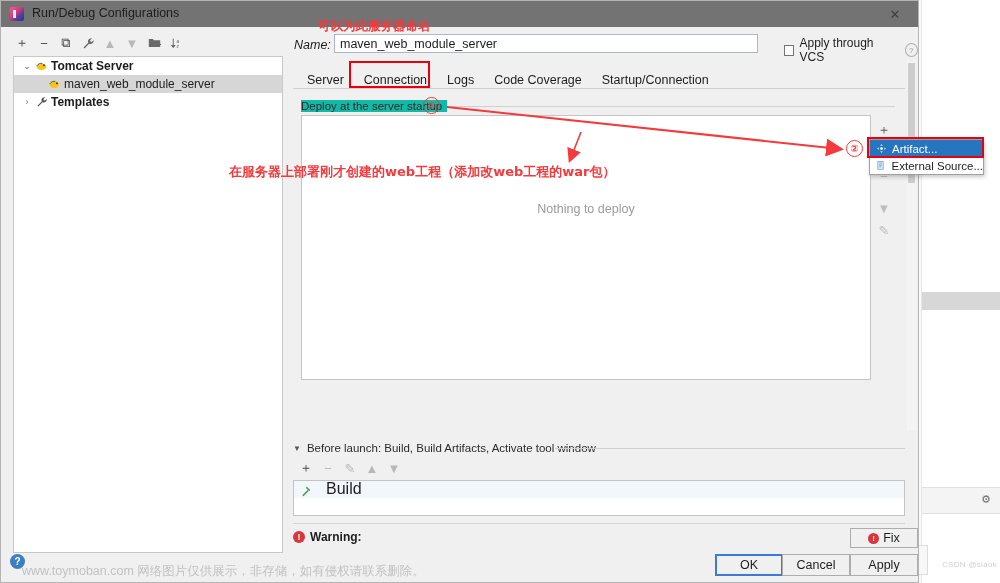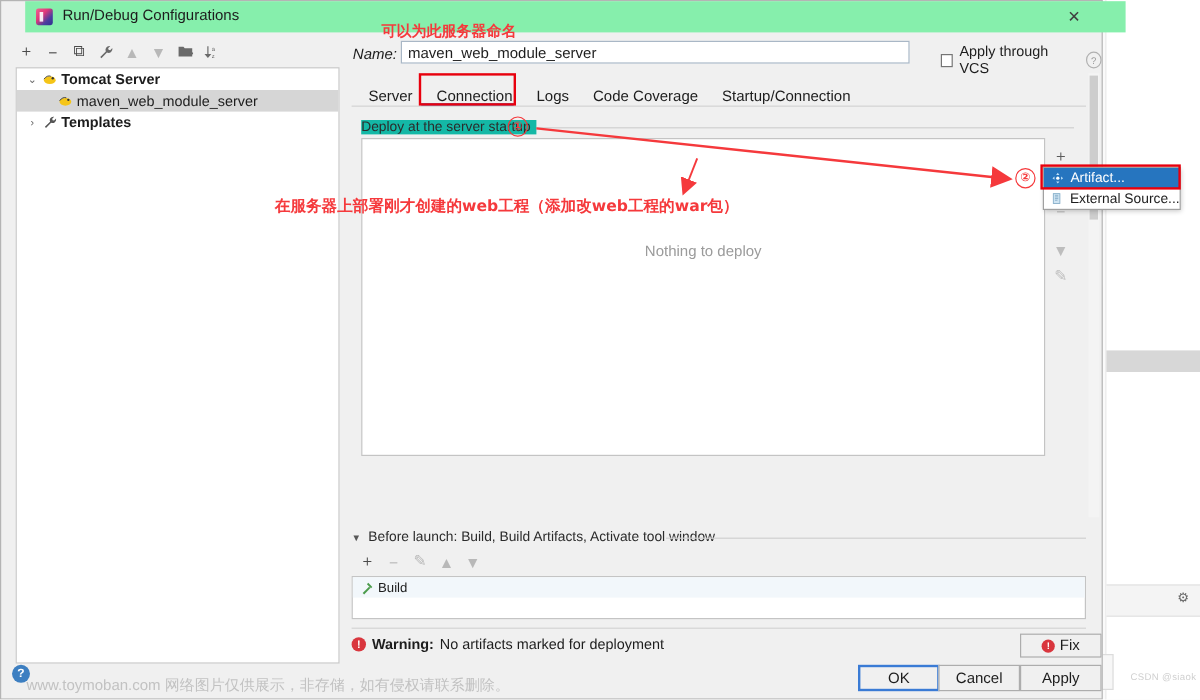--- a/index.html
+++ b/index.html
@@ -20,21 +20,21 @@
   .bg-grey-band{position:absolute;right:0;top:292px;width:78px;height:18px;background:#d7d7d7;}
   .bg-statusbar{position:absolute;right:0;top:487px;width:78px;height:25px;background:#f4f4f4;border-top:1px solid #e1e1e1;border-bottom:1px solid #e1e1e1;}
   .bg-gear{position:absolute;right:8px;top:494px;width:11px;height:11px;color:#6a6a6a;font-size:11px;line-height:11px;}
   .bg-vscroll{position:absolute;right:79px;top:0;width:12px;height:583px;background:#fafafa;}
   .bg-vscroll-thumb{position:absolute;right:81px;top:238px;width:8px;height:195px;background:#d2d2d2;border-radius:1px;}
   .bg-botbox{position:absolute;right:72px;bottom:8px;width:28px;height:28px;border:1px solid #dcdcdc;background:#f7f7f7;}
   .bg-tab-tint{position:absolute;left:230px;top:0;width:140px;height:6px;background:#f0eff3;}
 
   
   #dialog{position:absolute;left:0;top:0;width:919px;height:583px;background:#f0f0f0;border:1px solid #b4b4b4;box-sizing:border-box;}
-  .titlebar{position:absolute;left:0;top:0;width:917px;height:26px;background:#86efac;margin-left:20px;}
+  .titlebar{position:absolute;left:0;top:0;width:917px;height:26px;background:#737373;}
   .title-icon{position:absolute;left:9px;top:6px;width:14px;height:14px;border-radius:2px;
      background:linear-gradient(135deg,#f06292 0%,#e0397a 38%,#4a3fa0 70%,#2f2f8f 100%);}
   .title-icon:after{content:"";position:absolute;left:3px;top:3px;width:3px;height:8px;background:#fff;opacity:.9;}
   .title-text{position:absolute;left:31px;top:5px;font-size:12.5px;color:#1d1d1d;}
   .close-btn{position:absolute;right:2px;top:2px;width:42px;height:22px;color:#404040;font-size:13px;
      display:flex;align-items:center;justify-content:center;cursor:default;}
 
   
   .tree-toolbar{position:absolute;left:10px;top:32px;width:272px;height:20px;display:flex;align-items:center;gap:0;}
   .tbtn{width:22px;height:18px;display:flex;align-items:center;justify-content:center;color:#4a4a4a;font-size:13px;cursor:default;}
@@ -84,21 +84,21 @@
   .popup-item.sel{background:#2675bf;color:#ffffff;}
   .popup-redbox{position:absolute;left:867px;top:137px;width:117px;height:21px;border:2px solid #e8000d;box-sizing:border-box;z-index:41;pointer-events:none;}
   .pi-icon{width:14px;height:14px;margin-right:4px;display:inline-flex;align-items:center;justify-content:center;}
 
   
   .bl-header{position:absolute;left:292px;top:441px;display:flex;align-items:center;gap:6px;font-size:11.5px;color:#2b2b2b;}
   .bl-caret{color:#585858;font-size:8px;}
   .bl-rule{position:absolute;left:554px;top:447px;width:350px;height:1px;background:#d0d0d0;}
   .bl-toolbar{position:absolute;left:294px;top:458px;display:flex;align-items:center;}
   .bl-list{position:absolute;left:292px;top:479px;width:612px;height:36px;background:#ffffff;border:1px solid #c4c4c4;box-sizing:border-box;}
-  .bl-row{height:17px;display:flex;align-items:center;padding-left:4px;font-size:11px;}
+  .bl-row{height:17px;display:flex;align-items:flex-end;padding-left:4px;font-size:16px;gap:11px;}
   .bl-row.alt{background:#f2f7fb;}
 
   .sep-rule{position:absolute;left:292px;top:522px;width:612px;height:1px;background:#d4d4d4;}
   .warn-wrap{position:absolute;left:292px;top:529px;display:flex;align-items:center;gap:5px;font-size:12px;}
   .warn-icon{width:12px;height:12px;border-radius:50%;background:#d9363e;color:#fff;font-size:9px;font-weight:bold;
      display:flex;align-items:center;justify-content:center;line-height:1;}
   .warn-bold{font-weight:bold;}
   .btn{height:22px;min-width:68px;background:#f0f0f0;border:1px solid #adadad;box-sizing:border-box;font-size:12.5px;
      color:#1d1d1d;display:flex;align-items:center;justify-content:center;cursor:default;font-family:inherit;}
   .fix-btn{position:absolute;left:849px;top:527px;width:62px;height:20px;gap:4px;}
@@ -269,21 +269,20 @@
       </span>
       <span>Build</span>
     </div>
   </div>
 
   <div class="sep-rule"></div>
 
   <div class="warn-wrap">
     <span class="warn-icon">!</span>
     <span class="warn-bold">Warning:</span>
-    <span>No artifacts marked for deployment</span>
   </div>
   <div class="btn fix-btn">
     <span class="fix-icon">!</span>
     <span>Fix</span>
   </div>
   <div class="btn ok-btn">OK</div>
   <div class="btn cancel-btn">Cancel</div>
   <div class="btn apply-btn">Apply</div>
 </div>
 

